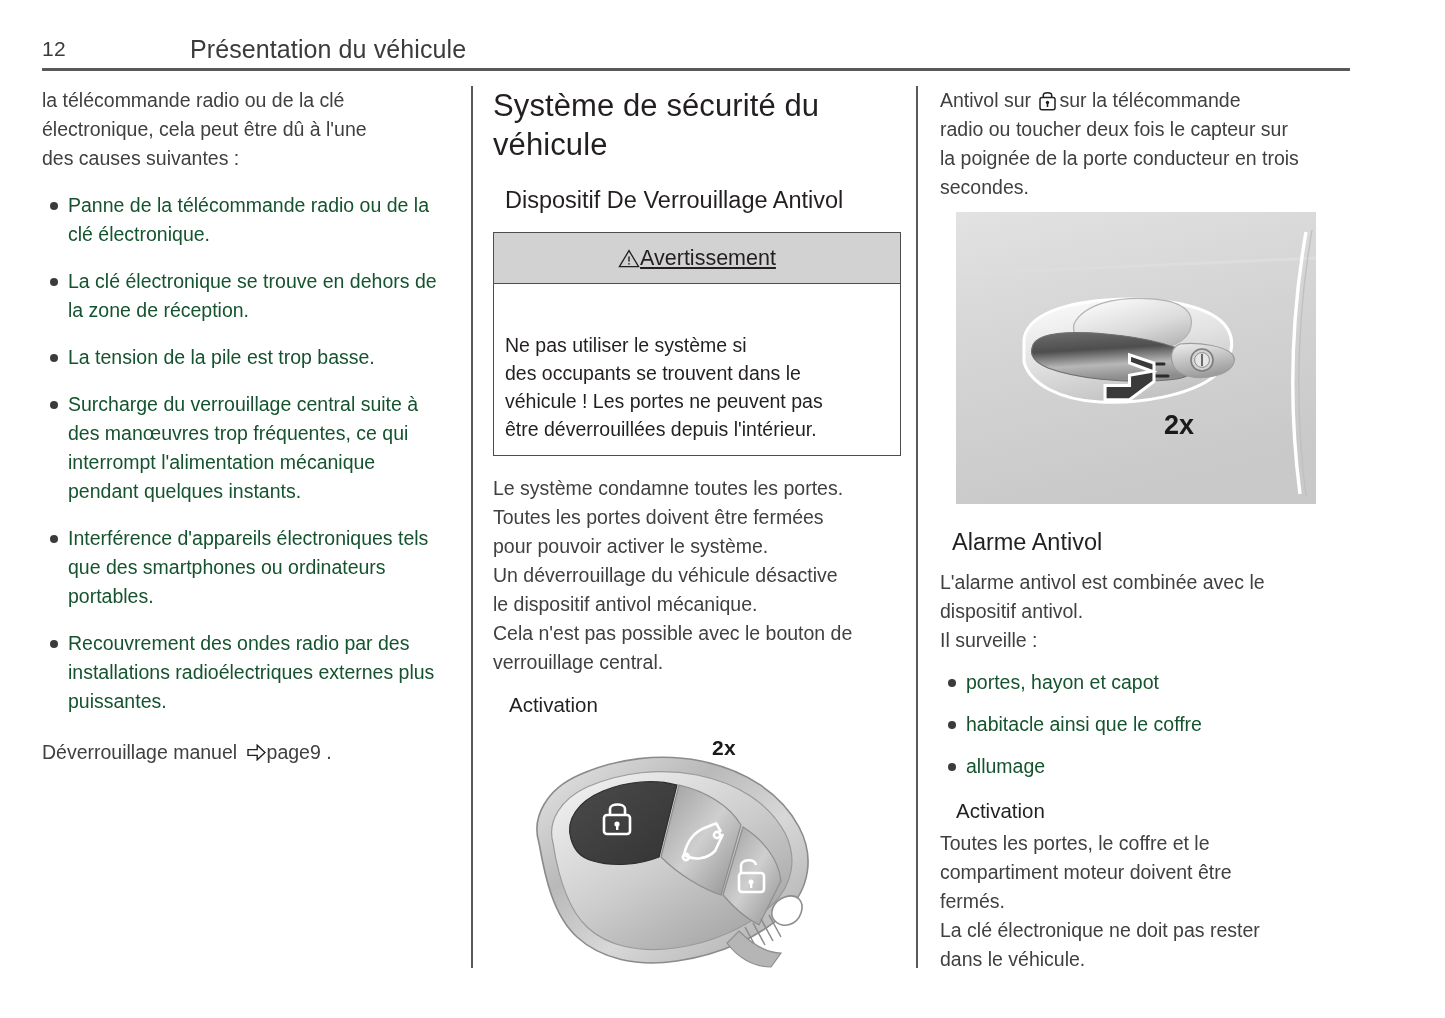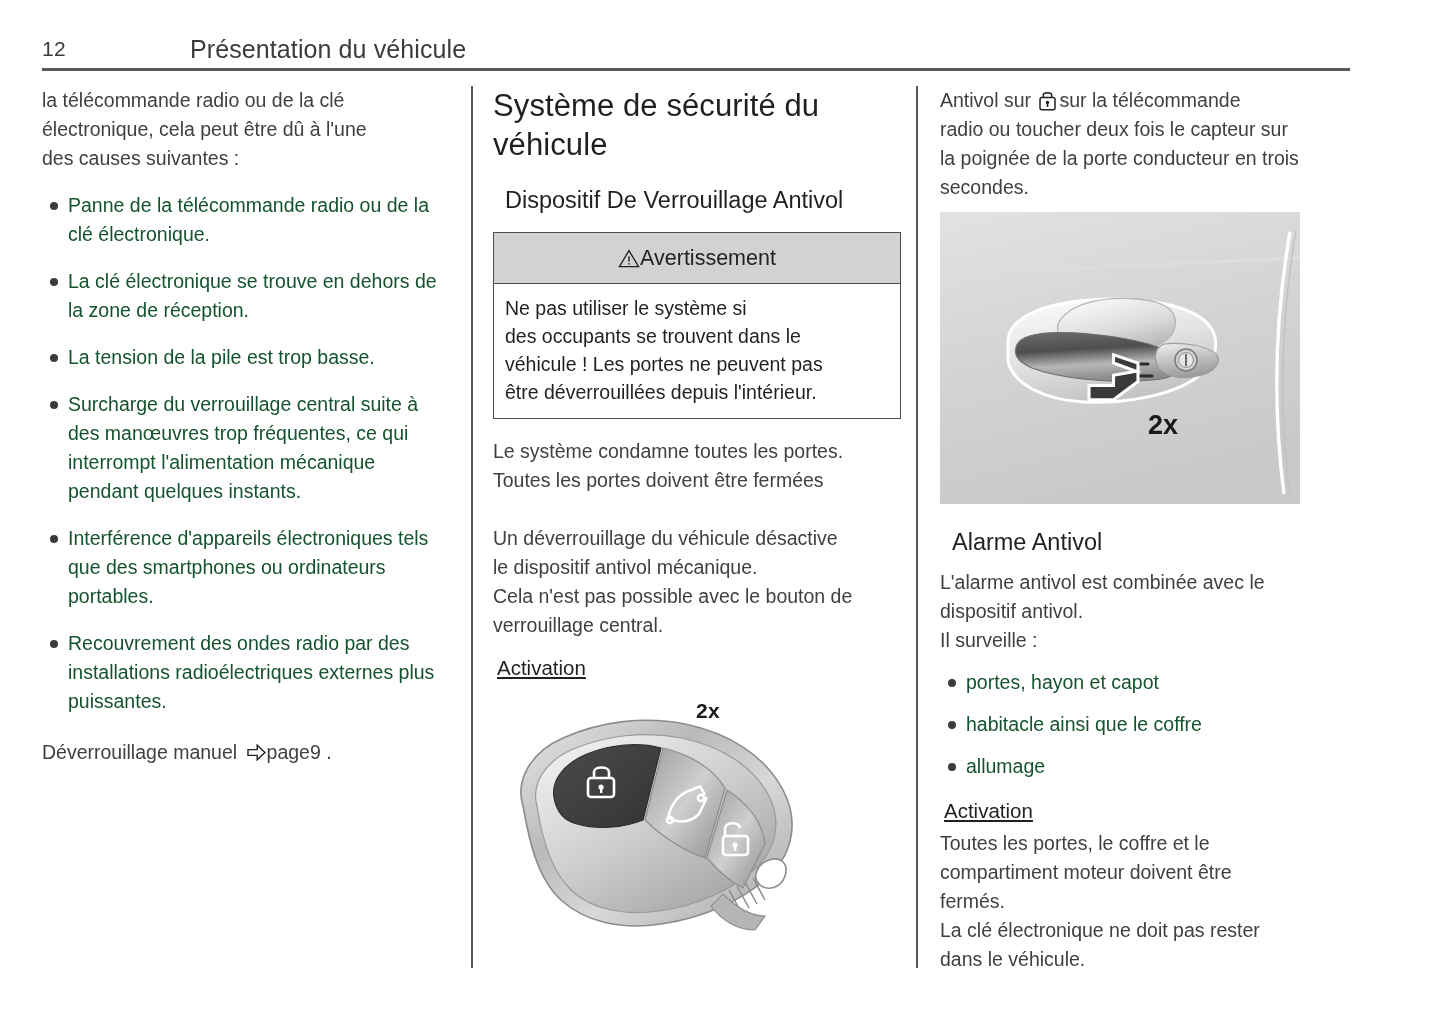--- a/index.html
+++ b/index.html
@@ -89,26 +89,25 @@
     letter-spacing: 0.1px;
   }
   h2.title-2 {
     margin: 0 0 16px 12px;
     font-size: 23.5px;
     line-height: 32px;
     font-weight: normal;
     color: #231f20;
   }
   h3.title-3 {
-    margin: 14px 0 4px 4px;
+    margin: 14px 0 4px 16px;
     font-size: 20.5px;
     line-height: 28px;
     font-weight: normal;
     color: #231f20;
-    text-decoration: underline;
   }
 
   
   ul.bullets {
     margin: 0;
     padding: 0;
     list-style: none;
   }
   ul.bullets > li {
     position: relative;
@@ -136,54 +135,56 @@
     margin: 0 0 18px 0;
     background: #fff;
   }
   .warning-head {
     background: #d2d2d2;
     border-bottom: 1.5px solid #4d4d4d;
     height: 50px;
     display: flex;
     align-items: center;
     justify-content: center;
+    text-decoration: underline;
   }
   .warning-head .wtext {
     font-size: 21.5px;
     line-height: 24px;
     color: #231f20;
   }
   .warn-tri {
     display: block;
     width: 22px;
     height: 19px;
   }
   .warning-body {
     padding: 10px 11px 12px 11px;
+    margin-top: 37px;
   }
   .warning-body p {
     margin: 0;
     font-size: 19.5px;
     line-height: 28px;
     color: #231f20;
   }
 
   
   .inline-lock {
     display: inline-block;
     width: 17px;
     height: 21px;
     vertical-align: -4px;
     margin: 0 3px;
   }
 
   
   .figure {
     position: relative;
-    margin: 16px 0 10px 0;
+    margin: 16px 0 10px 16px;
   }
   #fig-key { width: 408px; height: 268px; margin-top: 12px; }
   #fig-handle {
     width: 360px; height: 292px;
     background: #d5d5d5;
     margin-top: 10px;
     overflow: hidden;
   }
   .fig-label-2x {
     position: absolute;
@@ -249,21 +250,21 @@
     <div class="warning-body">
       <p><span>Ne pas utiliser le système si</span><br>
         <span>des occupants se trouvent dans le</span><br>
         <span>véhicule ! Les portes ne peuvent pas</span><br>
         <span>être déverrouillées depuis l'intérieur.</span></p>
     </div>
   </div>
 
   <p class="body-text"><span>Le système condamne toutes les portes.</span><br>
     <span>Toutes les portes doivent être fermées</span><br>
-    <br>
+    <span>pour pouvoir activer le système.</span><br>
     <span>Un déverrouillage du véhicule désactive</span><br>
     <span>le dispositif antivol mécanique.</span><br>
     <span>Cela n'est pas possible avec le bouton de</span><br>
     <span>verrouillage central.</span></p>
 
   <h3 class="title-3">Activation</h3>
 
   <div class="figure" id="fig-key">
     <span class="fig-label-2x" id="key-2x">2x</span>
     <svg width="408" height="268" viewBox="0 0 408 268">

